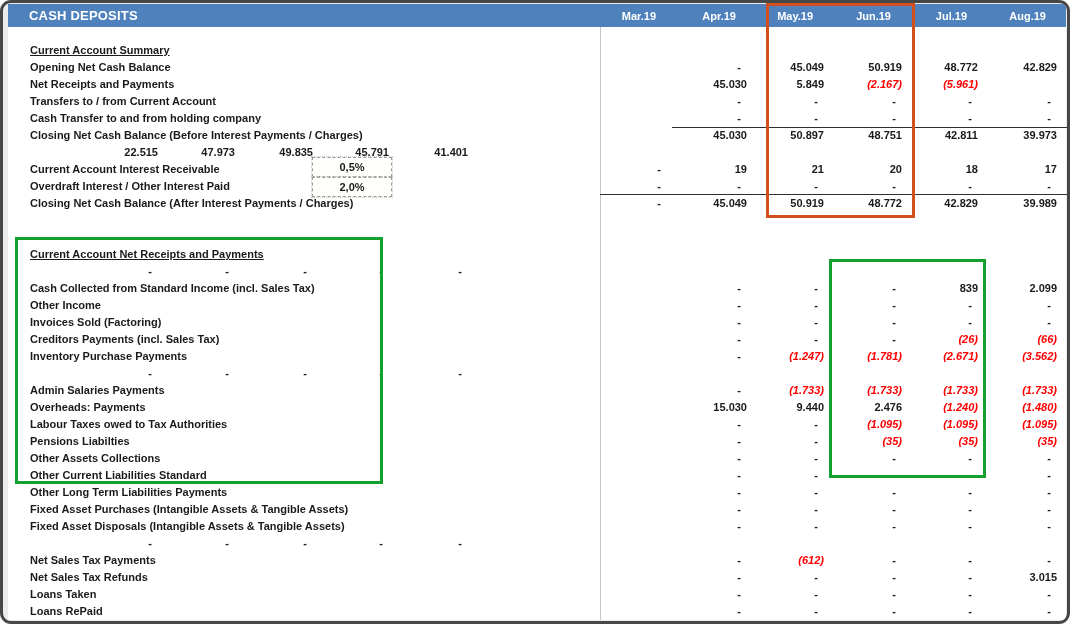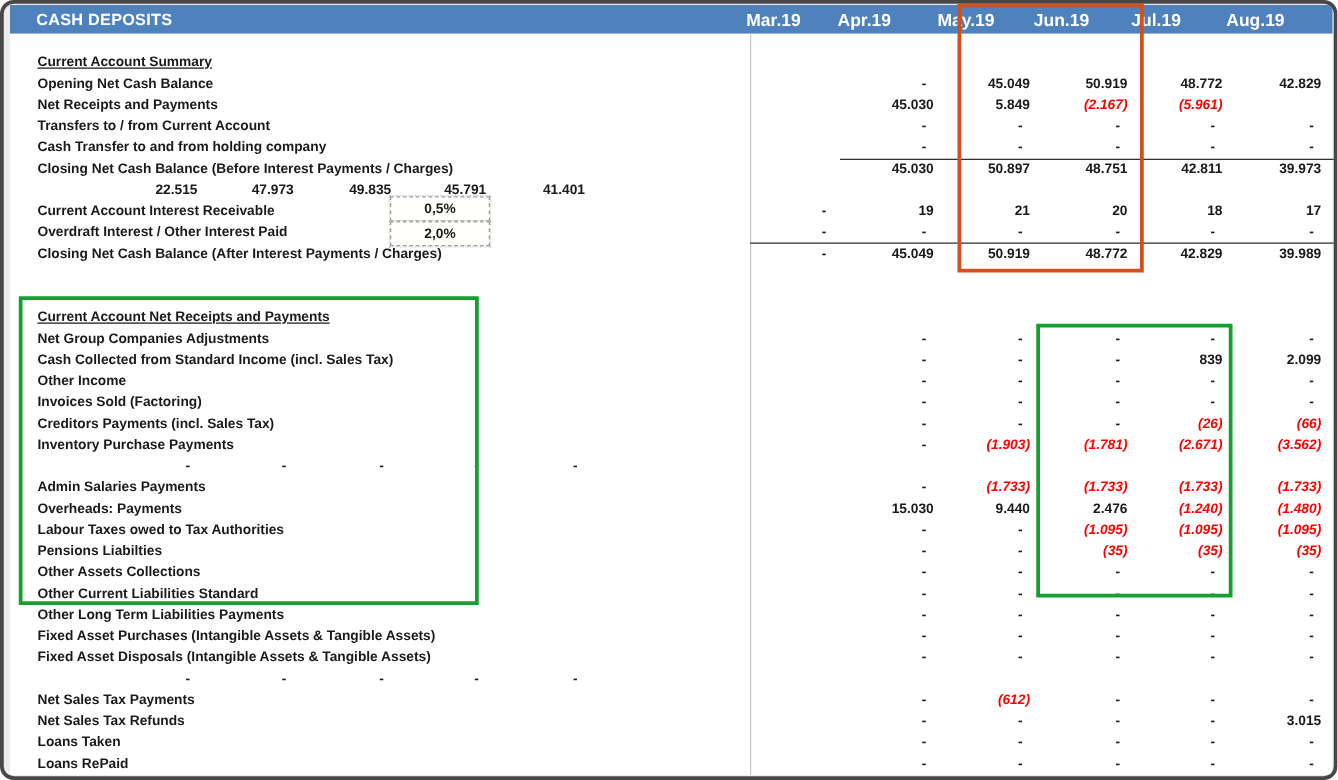--- a/index.html
+++ b/index.html
@@ -5,21 +5,21 @@
   html,body{margin:0;padding:0;background:#ffffff;}
   .app{position:relative;width:1070px;height:624px;font-family:"Liberation Sans",sans-serif;
        font-weight:bold;color:#1a1a1a;overflow:hidden;}
   .frame{position:absolute;inset:0;border:3px solid #474747;border-radius:11px;
          background:#ececec;overflow:hidden;}
   .headerbar{position:absolute;left:5px;top:1px;right:1px;height:23px;background:#4f81bd;
              display:flex;align-items:center;}
   .headerbar .titlecell{width:589px;padding-left:21px;box-sizing:border-box;color:#fff;
              font-size:13px;letter-spacing:.2px;}
   .monthcells{display:flex;height:100%;align-items:center;}
-  .mcell{color:#fff;font-size:14px;text-align:left;padding-right:14px;box-sizing:border-box;}
+  .mcell{color:#fff;font-size:11px;text-align:right;padding-right:14px;box-sizing:border-box;}
   .sheetbody{position:absolute;left:5px;top:24px;right:1px;bottom:1px;background:#ffffff;}
   .divider{position:absolute;left:592px;top:0;bottom:0;width:1px;background:#c8c8c8;}
   .rows{position:absolute;left:0;top:15px;right:0;}
   .row{display:flex;height:17px;line-height:17px;font-size:11px;}
   .cell{box-sizing:border-box;white-space:nowrap;overflow:hidden;}
   .label{width:589px;padding-left:22px;}
   .val{text-align:right;padding-right:3px;}
   .val.dash{padding-right:9px;}
   .val.neg{color:#ff0000;font-style:italic;}
   .fill{flex:1;}
@@ -145,21 +145,20 @@
             <div class="cell val" style="width: 78px;">48.772</div>
             <div class="cell val" style="width: 76px;">42.829</div>
             <div class="cell val" style="width: 79px;">39.989</div>
             <div class="fill"></div>
           </div>
           <div class="spacer"></div>
           <div class="row sechead">
             <div class="cell label">Current Account Net Receipts and Payments</div>
           </div>
           <div class="row">
-            <div class="cell label">Net Group Companies Adjustments</div>
             <div class="cell val" style="width: 73px;"></div>
             <div class="cell val dash" style="width: 80px;">-</div>
             <div class="cell val dash" style="width: 77px;">-</div>
             <div class="cell val dash" style="width: 78px;">-</div>
             <div class="cell val dash" style="width: 76px;">-</div>
             <div class="cell val dash" style="width: 79px;">-</div>
             <div class="fill"></div>
           </div>
           <div class="row">
             <div class="cell label">Cash Collected from Standard Income (incl. Sales Tax)</div>
@@ -198,21 +197,21 @@
             <div class="cell val dash" style="width: 77px;">-</div>
             <div class="cell val dash" style="width: 78px;">-</div>
             <div class="cell val neg" style="width: 76px;">(26)</div>
             <div class="cell val neg" style="width: 79px;">(66)</div>
             <div class="fill"></div>
           </div>
           <div class="row">
             <div class="cell label">Inventory Purchase Payments</div>
             <div class="cell val" style="width: 73px;"></div>
             <div class="cell val dash" style="width: 80px;">-</div>
-            <div class="cell val neg" style="width: 77px;">(1.903)</div>
+            <div class="cell val neg" style="width: 77px;">(1.247)</div>
             <div class="cell val neg" style="width: 78px;">(1.781)</div>
             <div class="cell val neg" style="width: 76px;">(2.671)</div>
             <div class="cell val neg" style="width: 79px;">(3.562)</div>
             <div class="fill"></div>
           </div>
           <div class="row">
             <div class="cell val" style="width: 73px;"></div>
             <div class="cell val dash" style="width: 80px;">-</div>
             <div class="cell val dash" style="width: 77px;">-</div>
             <div class="cell val dash" style="width: 78px;">-</div>

